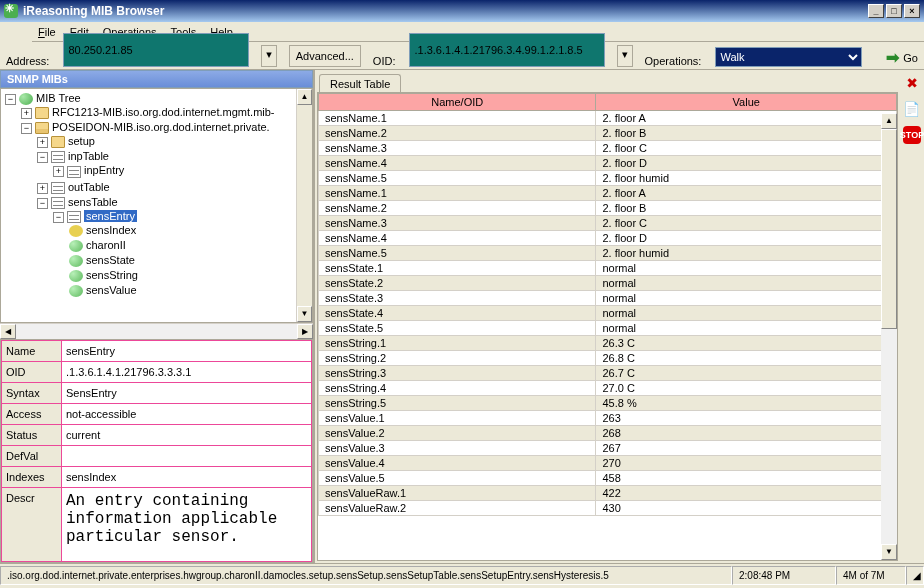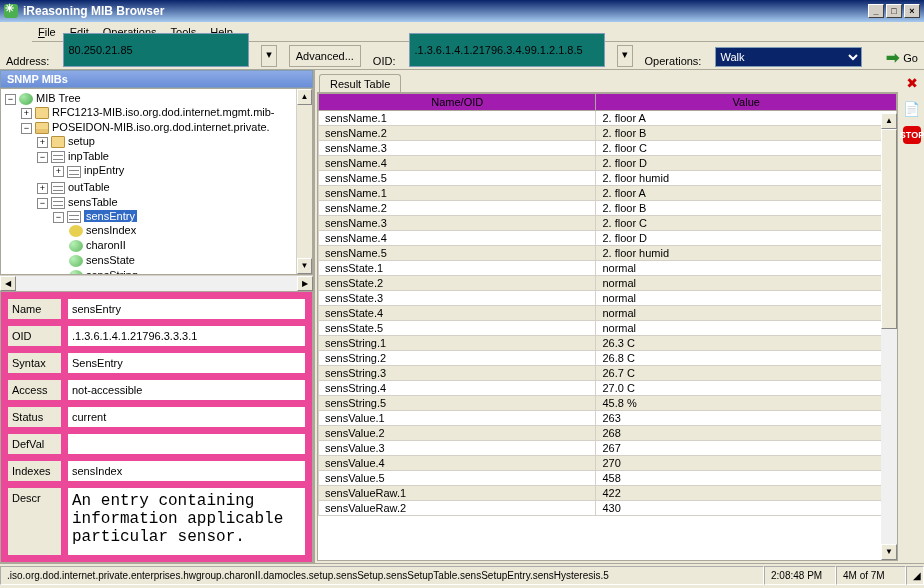--- a/index.html
+++ b/index.html
@@ -36,29 +36,29 @@
 .ico-leaf { background: radial-gradient(circle at 30% 30%, #b8f0b8, #5cb85c); border-radius:50%; }
 .ico-key { background: #e8d050; border-radius:50%; }
 .tree .sel { background:#316ac5; color:#fff; padding:0 2px; }
 .tree-vscroll { position:absolute; right:0; top:0; bottom:0; width:16px; background:#ece9d8; border-left:1px solid #d4d0c8; }
 .tree-vscroll .sbtn { height:16px; background:#ece9d8; border:1px solid #fff; border-right-color:#888; border-bottom-color:#888; text-align:center; font-size:8px; line-height:14px; }
 .tree-hscroll { height:16px; background:#ece9d8; border-top:1px solid #d4d0c8; display:flex; }
 .tree-hscroll .sbtn { width:16px; background:#ece9d8; border:1px solid #fff; border-right-color:#888; border-bottom-color:#888; text-align:center; font-size:8px; line-height:14px; }
 .tree-hscroll .strack { flex:1; background:#f0f0f0; }
 .prop-table { background:#fff; border:1px solid #aca899; }
 .prop-table table { width:100%; border-collapse:collapse; }
-.prop-table td { border:7px solid #ec4899; padding:4px 4px; vertical-align:top; }
+.prop-table td { border:1px solid #ec4899; padding:4px 4px; vertical-align:top; }
 .prop-table td:first-child { width:60px; background:#ece9d8; }
 .prop-table .descr { height:74px; font-family:"Courier New",monospace; font-size:16px; }
 .right-panel { flex:1; display:flex; flex-direction:column; }
 .tab-row { height:22px; display:flex; align-items:flex-end; padding-left:4px; background:#ece9d8; }
 .tab { background:#ece9d8; border:1px solid #aca899; border-bottom:none; padding:3px 10px; border-radius:3px 3px 0 0; position:relative; top:1px; cursor:pointer; }
 .table-container { flex:1; background:#fff; border:1px solid #aca899; overflow:hidden; position:relative; margin:0 2px 2px 2px; }
 .result-table { width:100%; border-collapse:collapse; }
-.result-table th { background:#a21caf; border:1px solid #aca899; padding:2px 4px; font-weight:normal; position:sticky; top:0; }
+.result-table th { background:#fca5a5; border:1px solid #aca899; padding:2px 4px; font-weight:normal; position:sticky; top:0; }
 .result-table td { border:1px solid #d4d0c8; padding:1px 6px; }
 .result-table tr:nth-child(even) td { background:#ece9d8; }
 .side-tools { width:24px; background:#ece9d8; padding:4px 2px; display:flex; flex-direction:column; gap:8px; align-items:center; }
 .tool-ico { width:18px; height:18px; cursor:pointer; display:flex; align-items:center; justify-content:center; font-size:14px; }
 .statusbar { height:23px; background:#ece9d8; border-top:1px solid #aca899; display:flex; align-items:center; font-size:10px; }
 .statusbar .cell { border:1px inset #fff; padding:2px 6px; height:19px; display:flex; align-items:center; }
 .statusbar .grow { flex:1; }
 .vscroll-table { position:absolute; right:0; top:20px; bottom:0; width:16px; background:#f0f0f0; }
 .vscroll-table .sbtn { height:16px; background:#ece9d8; border:1px solid #fff; border-right-color:#888; border-bottom-color:#888; text-align:center; font-size:8px; line-height:14px; }
 .vscroll-table .thumb { position:absolute; top:16px; left:0; right:0; height:200px; background:#ece9d8; border:1px solid #fff; border-right-color:#888; border-bottom-color:#888; }
@@ -322,16 +322,16 @@
 
   <div class="side-tools">
     <span class="tool-ico" style="color:#c00">✖</span>
     <span class="tool-ico">📄</span>
     <span class="tool-ico" style="color:#fff;background:#d00;border-radius:4px;width:18px;height:18px;font-size:9px;font-weight:bold">STOP</span>
   </div>
 </div>
 
 <div class="statusbar">
   <div class="cell grow">.iso.org.dod.internet.private.enterprises.hwgroup.charonII.damocles.setup.sensSetup.sensSetupTable.sensSetupEntry.sensHysteresis.5</div>
-  <div class="cell" style="width:72px">2:08:48 PM</div>
+  <div class="cell" style="width:104px">2:08:48 PM</div>
   <div class="cell" style="width:70px">4M of 7M</div>
   <div class="cell" style="width:18px">◢</div>
 </div>
 
 </body></html>

